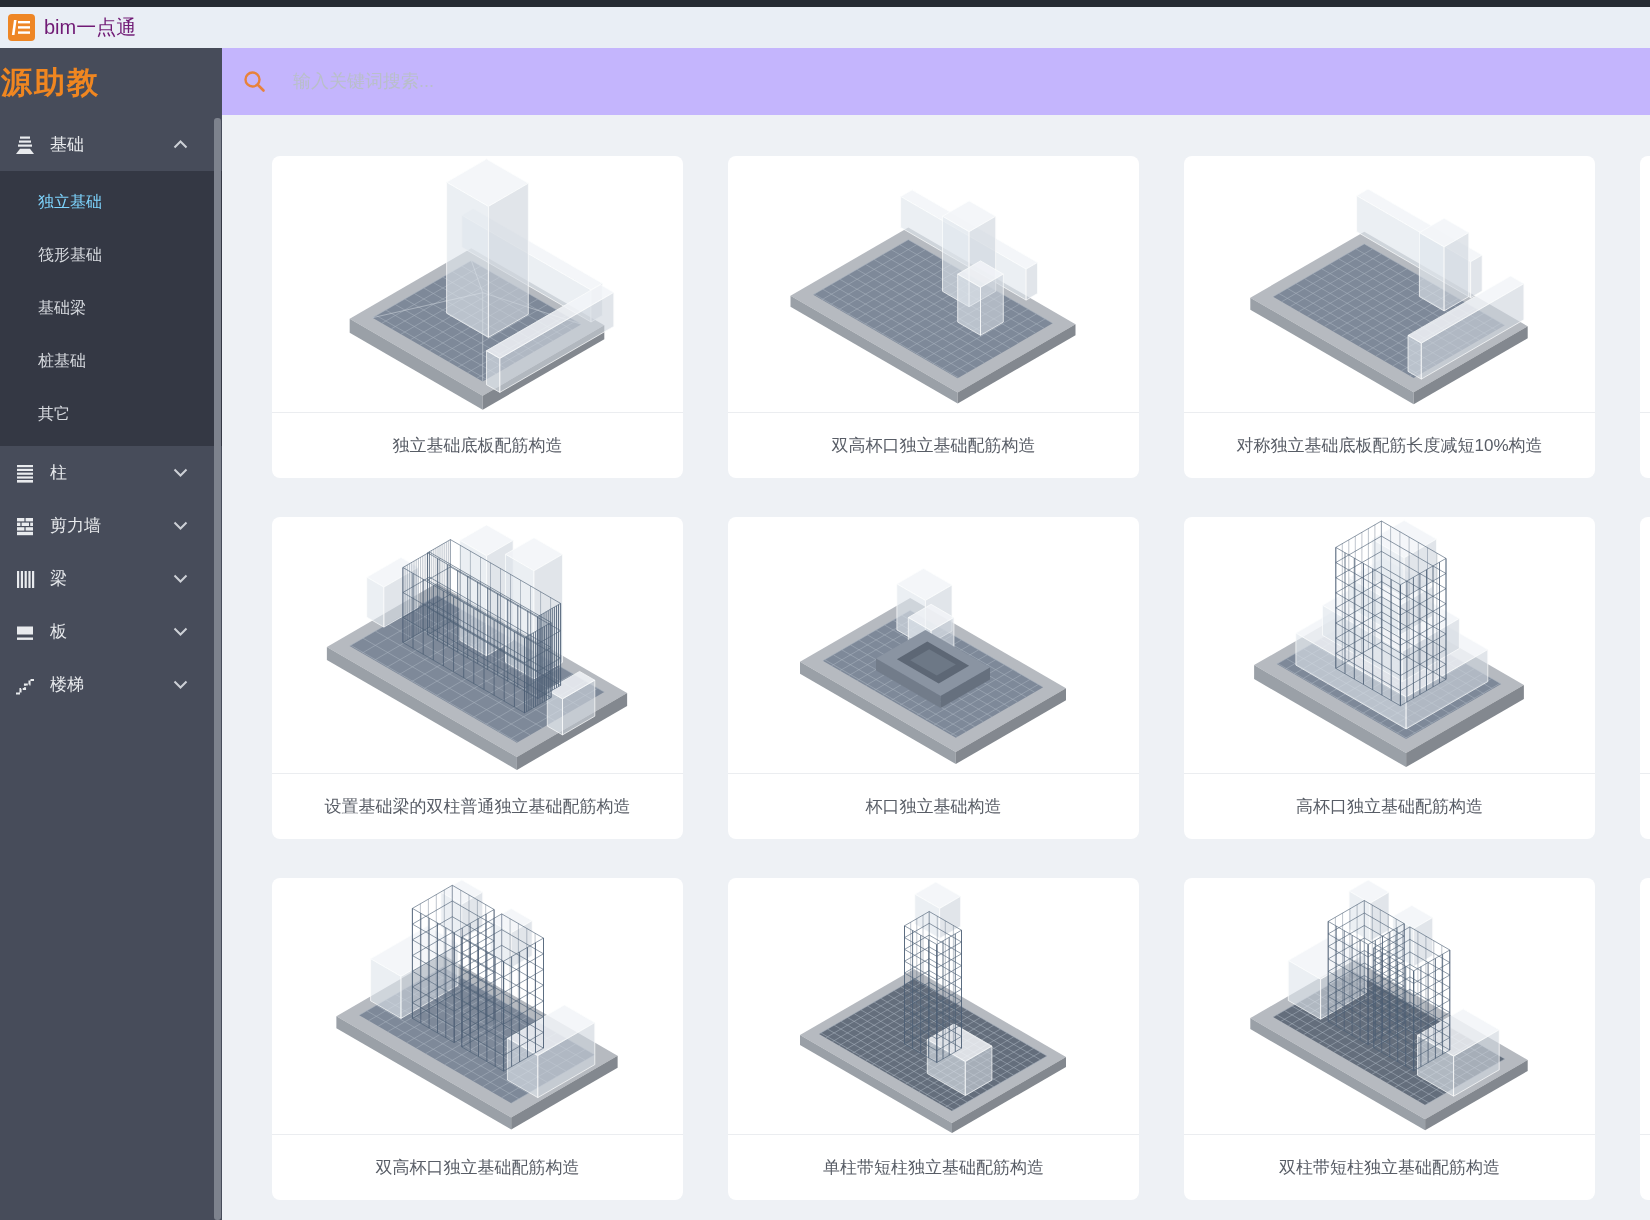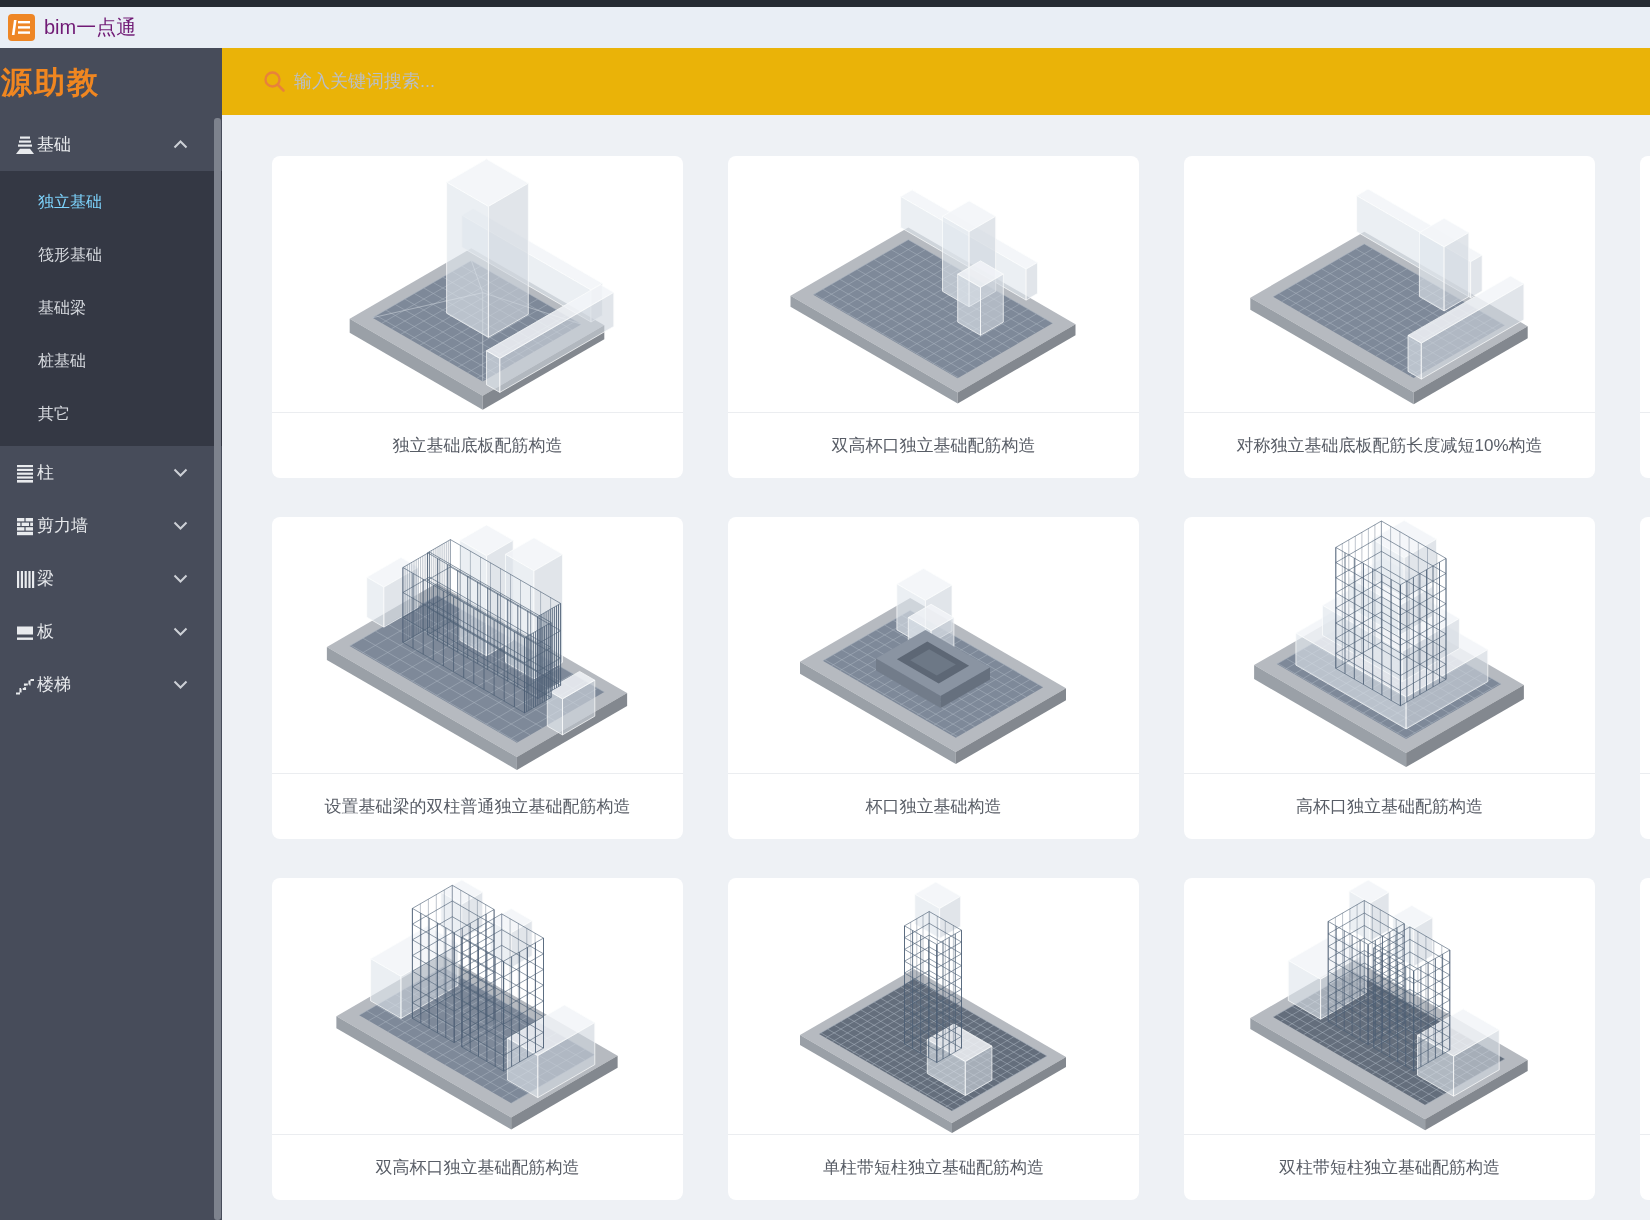--- a/index.html
+++ b/index.html
@@ -11,34 +11,34 @@
   .top-strip{height:7px;background:#262b33;}
   .app-bar{height:41px;background:#e9eef5;display:flex;align-items:center;padding-left:8px;gap:9px;}
   .app-icon{width:27px;height:27px;display:flex;}
   .app-title{font-size:20px;color:#701a75;}
   .layout{display:flex;height:1172px;}
   
   .sidebar{width:222px;flex:none;background:#474c5a;position:relative;}
   .logo{height:70px;display:flex;align-items:center;padding-left:1px;
         color:#f08620;font-size:31px;font-weight:bold;letter-spacing:2px;}
   .nav-item{height:53px;display:flex;align-items:center;padding:0 34px 0 14px;
-            color:#e8eaed;font-size:17px;gap:1px;cursor:pointer;}
+            color:#e8eaed;font-size:17px;gap:14px;cursor:pointer;}
   .nav-item .nav-label{flex:1;}
   .nav-icon{width:22px;height:22px;display:flex;}
   .chevron{display:flex;}
   .submenu{background:#343844;padding:5px 0;}
   .sub-item{height:53px;display:flex;align-items:center;padding-left:38px;
             color:#d6d9de;font-size:16px;cursor:pointer;}
   .sub-item.active{color:#7dd3fc;}
   .side-scrollbar{position:absolute;top:70px;bottom:0;right:1px;width:7px;}
   .side-scrollbar .thumb{width:7px;height:100%;background:#7d828d;border-radius:3px;}
   
   .main{flex:1;display:flex;flex-direction:column;overflow:hidden;}
-  .search-bar{height:67px;background:#eab308;display:flex;align-items:center;
-              padding-left:40px;gap:5px;flex:none;}
+  .search-bar{height:67px;background:#c4b5fd;display:flex;align-items:center;
+              padding-left:20px;gap:24px;flex:none;}
   .search-icon{display:flex;}
   .search-input{border:none;outline:none;background:transparent;font-size:18px;
                 color:#333;width:700px;font-family:"Liberation Sans","DejaVu Sans",sans-serif;}
   .search-input::placeholder{color:#b9bfc9;}
   .content{flex:1;overflow:hidden;padding:41px 0 1px 50px;background:#eef1f5;}
   .grid{display:grid;grid-template-columns:repeat(4,411px);grid-auto-rows:322px;
         column-gap:45px;row-gap:39px;width:1779px;}
   .card{background:#fff;border-radius:8px;display:flex;flex-direction:column;overflow:hidden;}
   .card .thumb{height:256px;display:flex;align-items:center;justify-content:center;}
   .card .caption{height:65px;border-top:1px solid #ebedf0;display:flex;align-items:center;

